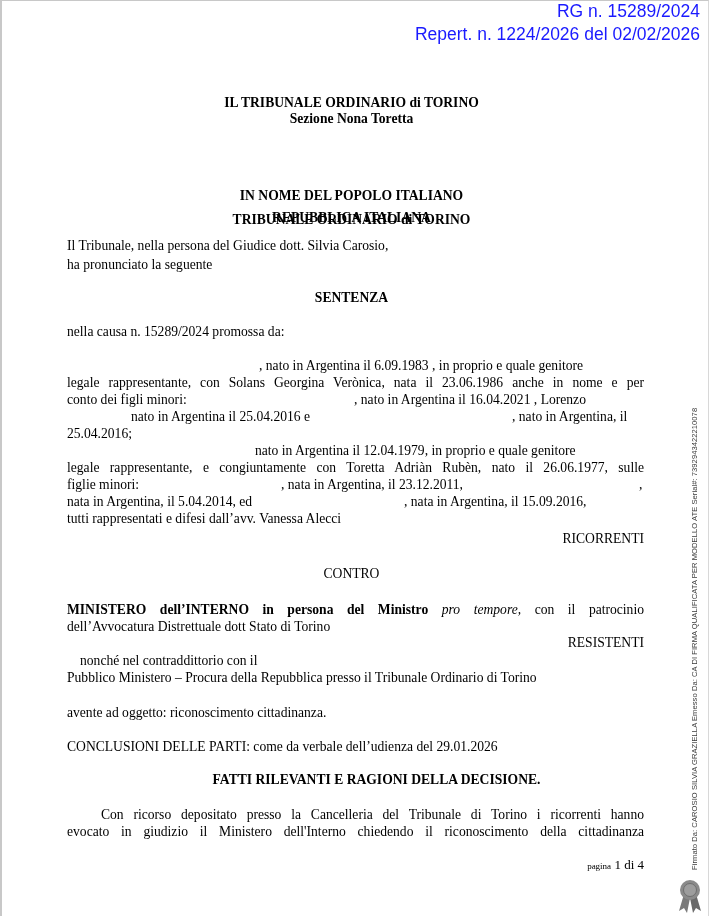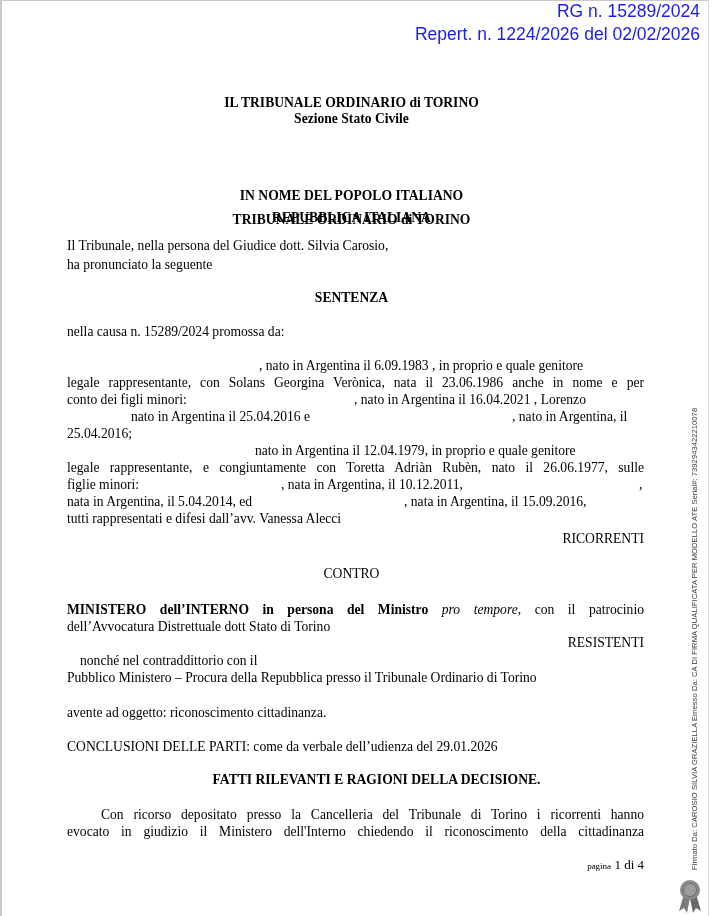--- a/index.html
+++ b/index.html
@@ -40,21 +40,21 @@
 <body>
 
 <div class="frame"></div>
 
 <div class="stamp">
   <div>RG n. 15289/2024</div>
   <div>Repert. n. 1224/2026 del 02/02/2026</div>
 </div>
 
 <div class="txt center bold" style="top:94px;">IL TRIBUNALE ORDINARIO di TORINO</div>
-<div class="txt center bold" style="top:110px;">Sezione Stato Civile</div>
+<div class="txt center bold" style="top:110px;">Sezione Nona Toretta</div>
 
 <div class="txt center bold" style="top:162px;margin-top:47px;">REPUBBLICA ITALIANA</div>
 <div class="txt center bold" style="top:187px;">IN NOME DEL POPOLO ITALIANO</div>
 <div class="txt center bold" style="top:211px;">TRIBUNALE ORDINARIO di TORINO</div>
 
 <div class="txt" style="left:67px; top:237px;">Il Tribunale, nella persona del Giudice dott. Silvia Carosio,</div>
 <div class="txt" style="left:67px; top:256px;">ha pronunciato la seguente</div>
 
 <div class="txt center bold" style="top:289px;">SENTENZA</div>
 
@@ -64,21 +64,21 @@
 <div class="txt just" style="top:374px;">legale rappresentante, con Solans Georgina Verònica, nata il 23.06.1986 anche in nome e per</div>
 <div class="txt" style="left:67px; top:391px;">conto dei figli minori:</div>
 <div class="txt" style="left:354px; top:391px;">,  nato in Argentina il 16.04.2021 , Lorenzo</div>
 <div class="txt" style="left:131px; top:408px;">nato in Argentina il 25.04.2016 e</div>
 <div class="txt" style="left:512px; top:408px;">, nato  in Argentina, il</div>
 <div class="txt" style="left:67px; top:425px;">25.04.2016;</div>
 
 <div class="txt" style="left:255px; top:442px;">nato  in Argentina il  12.04.1979, in proprio e quale genitore</div>
 <div class="txt just" style="top:459px;">legale rappresentante, e congiuntamente con Toretta Adriàn Rubèn, nato il 26.06.1977, sulle</div>
 <div class="txt" style="left:67px; top:476px;">figlie minori:</div>
-<div class="txt" style="left:281px; top:476px;">, nata  in Argentina, il 10.12.2011,</div>
+<div class="txt" style="left:281px; top:476px;">, nata  in Argentina, il 23.12.2011,</div>
 <div class="txt" style="left:639px; top:476px;">,</div>
 <div class="txt" style="left:67px; top:493px;">nata in Argentina, il 5.04.2014,  ed</div>
 <div class="txt" style="left:396px; top:493px;margin-left:8px;">, nata  in Argentina, il 15.09.2016,</div>
 <div class="txt" style="left:67px; top:510px;">tutti rappresentati e difesi dall’avv. Vanessa Alecci</div>
 
 <div class="txt right" style="top:530px;">RICORRENTI</div>
 
 <div class="txt center" style="top:565px;">CONTRO</div>
 
 <div class="txt just" style="top:601px;">

